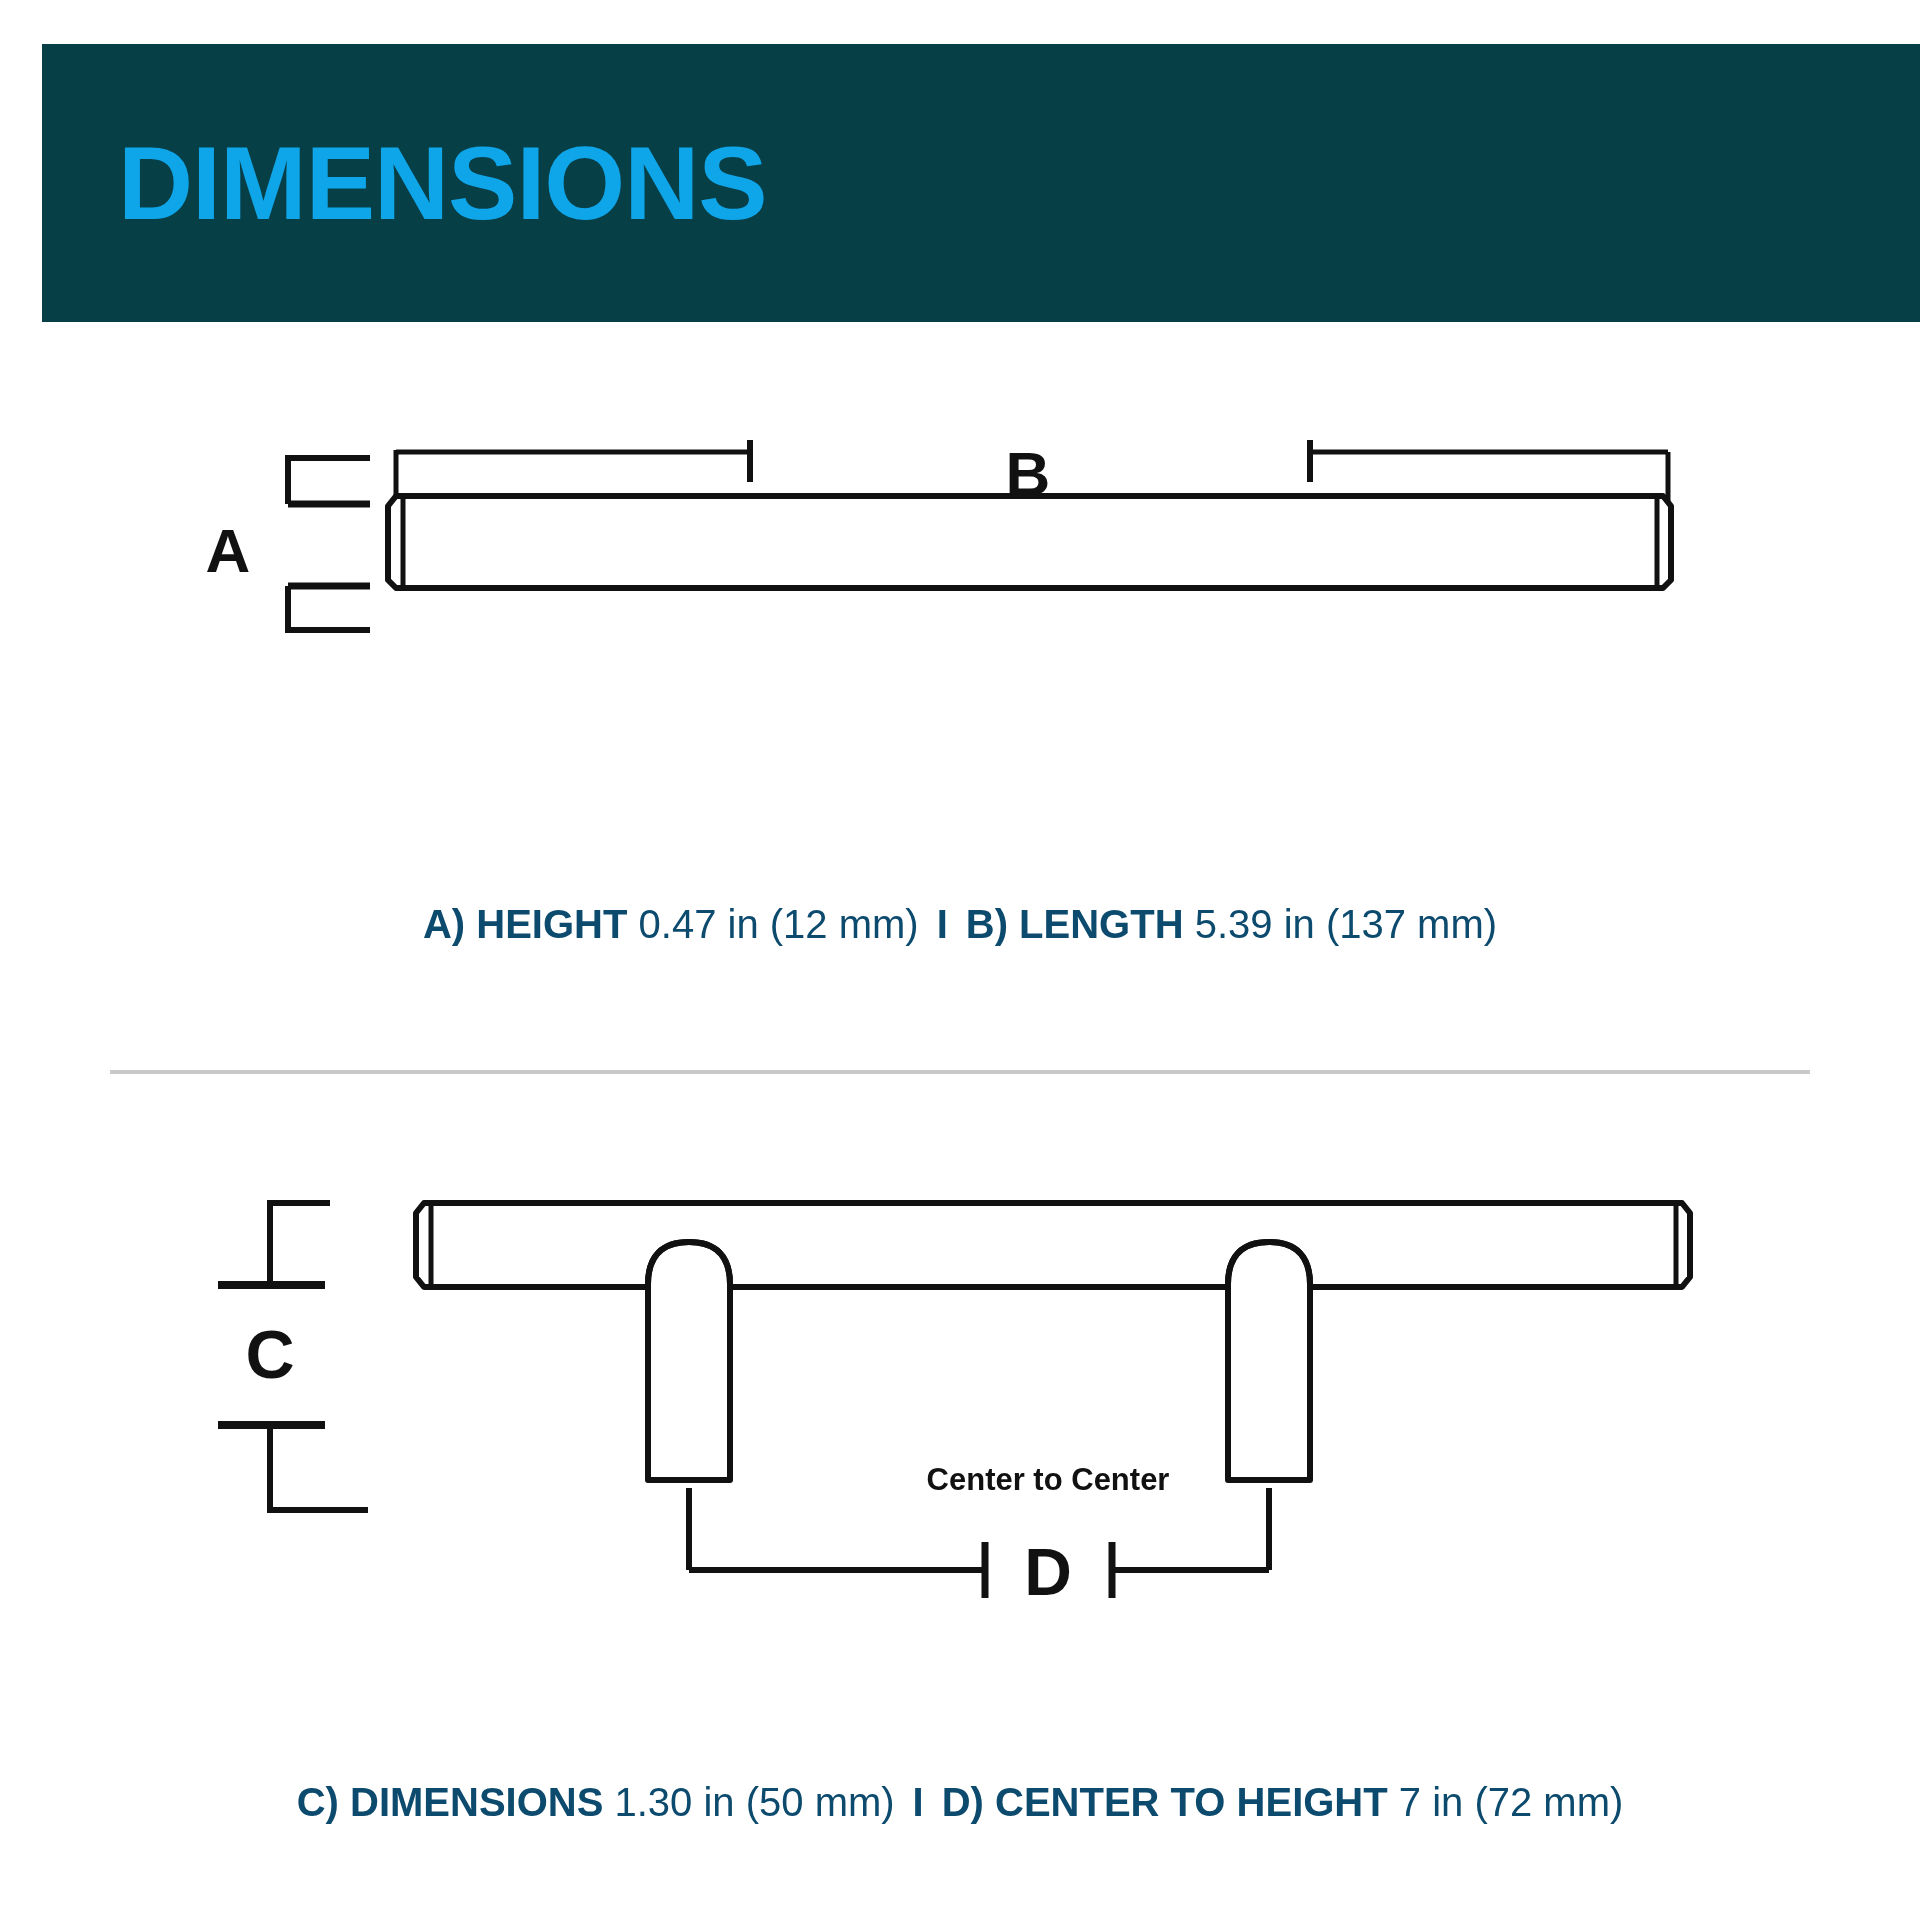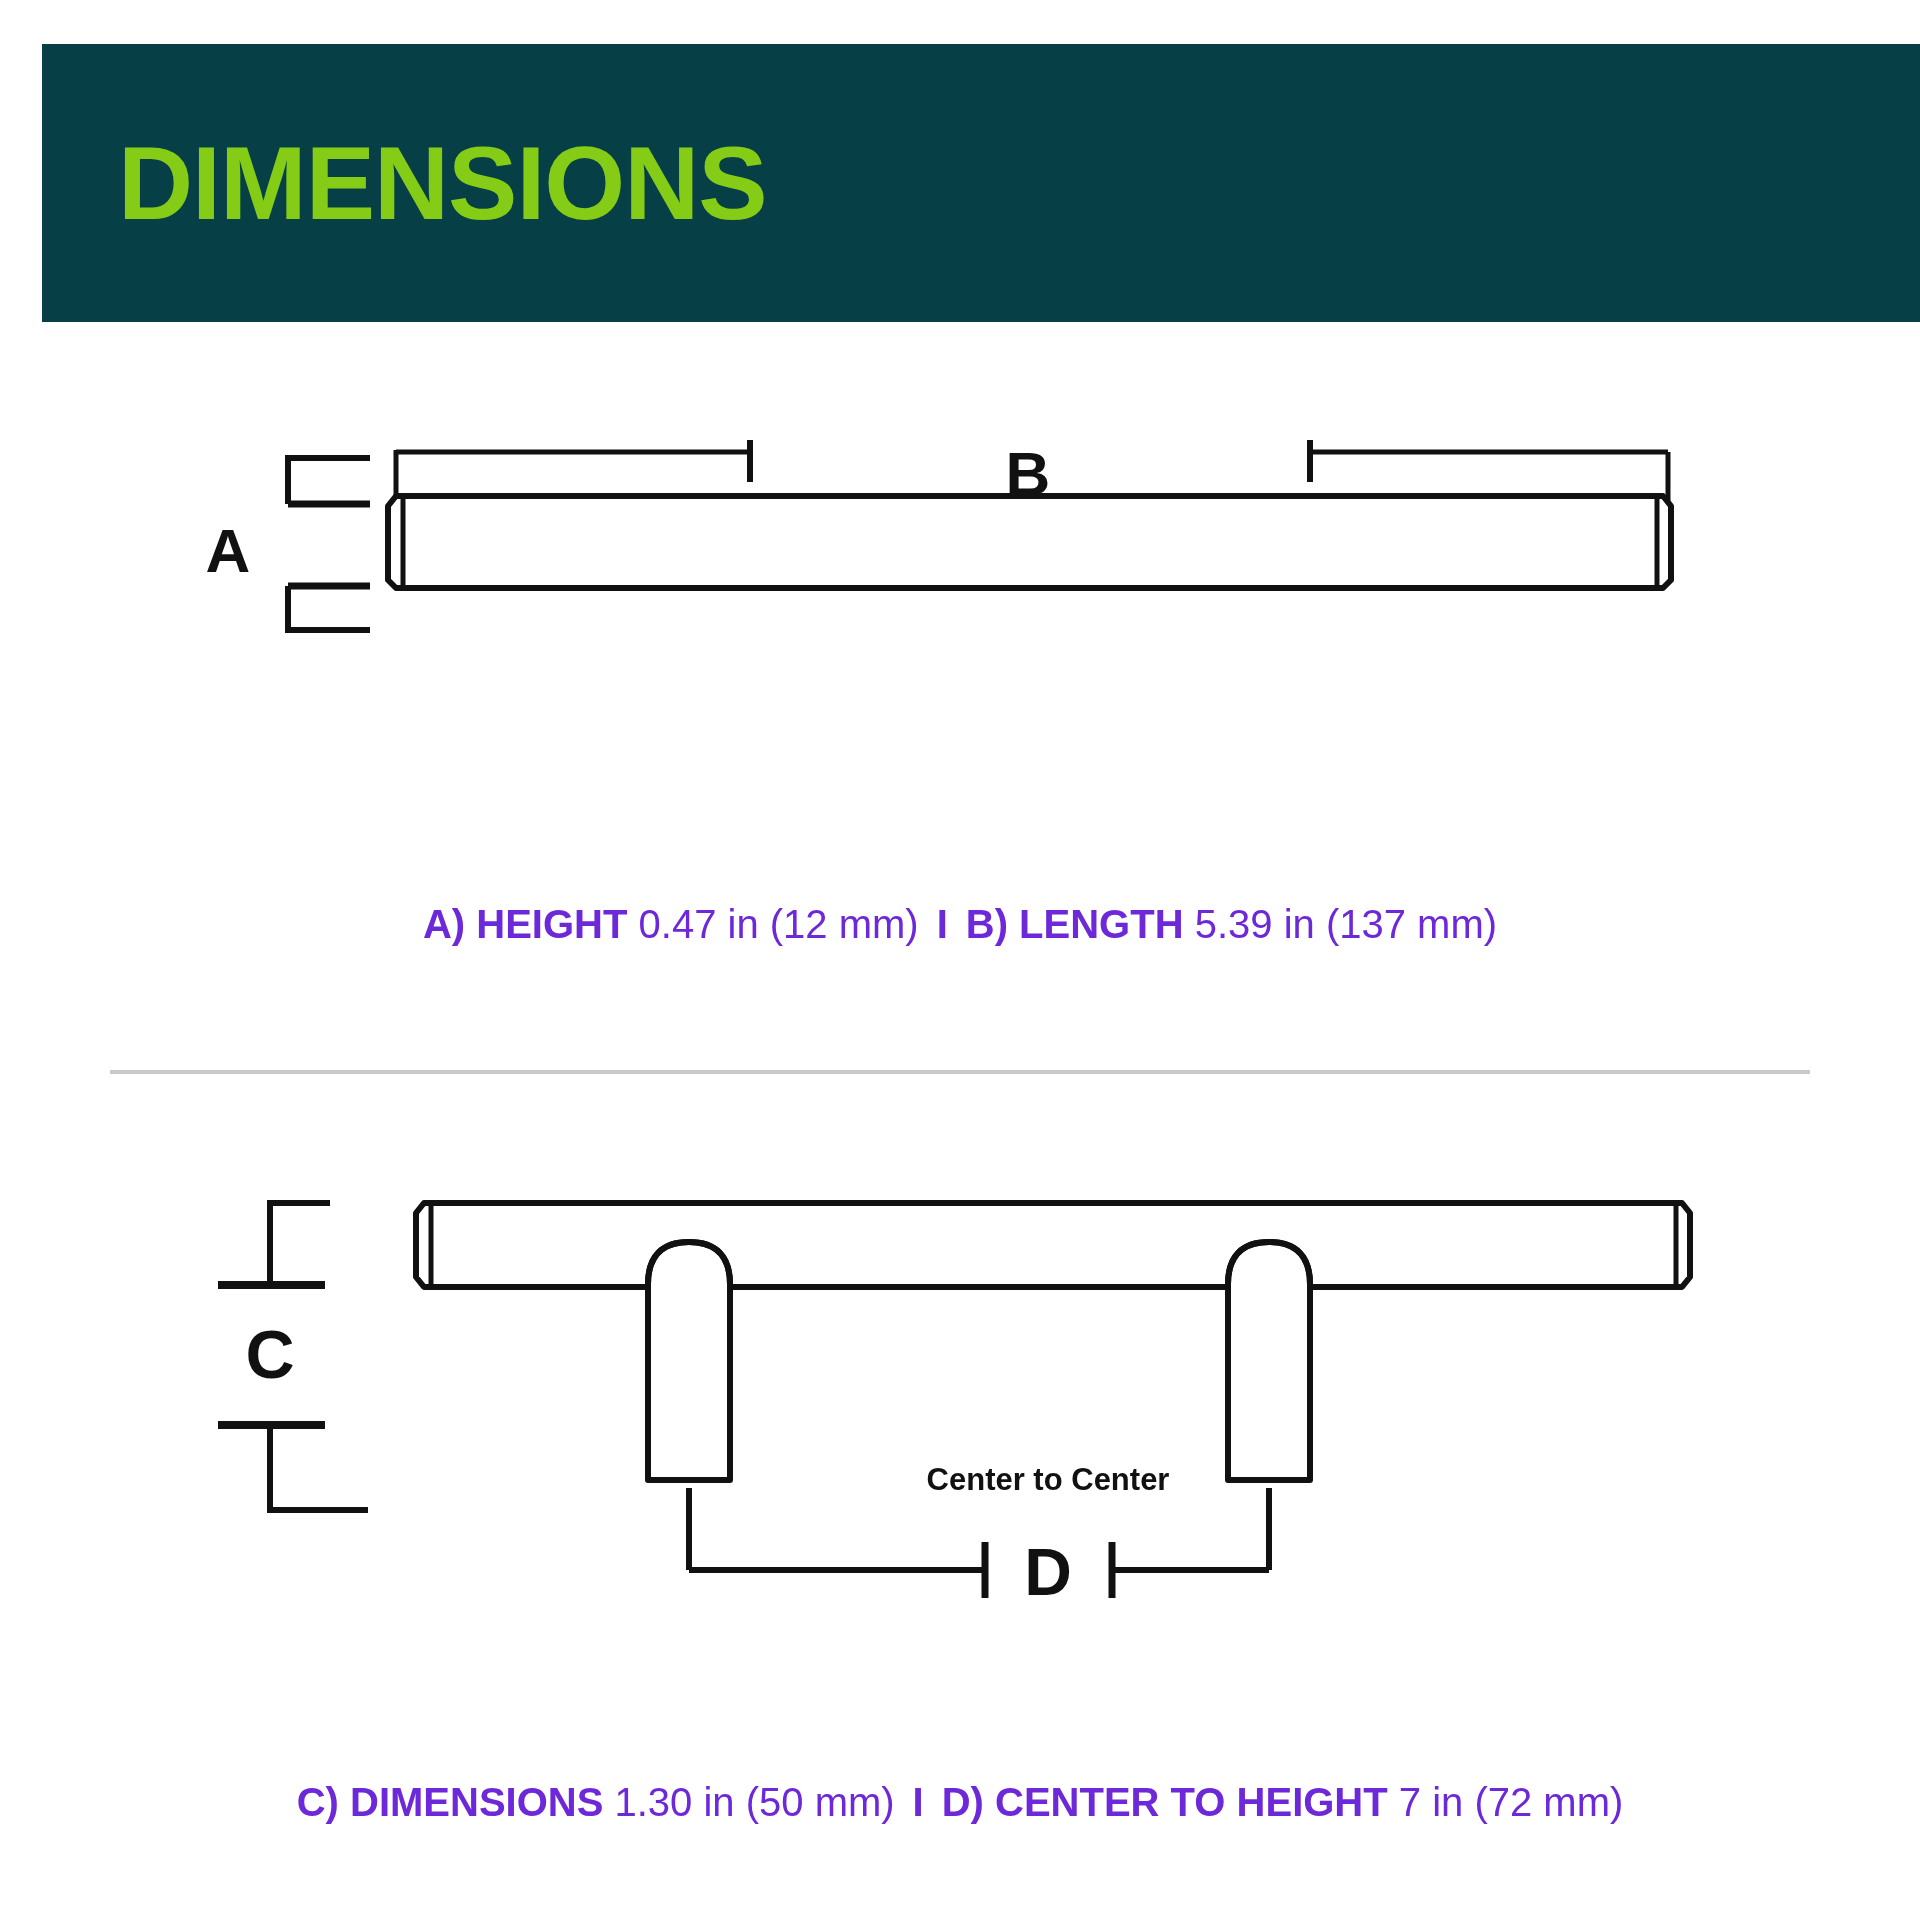--- a/index.html
+++ b/index.html
@@ -26,21 +26,21 @@
     background: #073f47;
     display: flex;
     align-items: center;
   }
   .banner-title {
     margin-left: 76px;
     font-size: 104px;
     font-weight: bold;
     letter-spacing: -1px;
     line-height: 1;
-    color: #84cc16;
+    color: #0ea5e9;
     font-family: "Liberation Sans", sans-serif;
   }
 
   
   .diagram-top {
     position: absolute;
     left: 0;
     top: 440px;
     width: 1920px;
     height: 340px;
@@ -56,21 +56,21 @@
     display: block;
   }
 
   
   .caption {
     position: absolute;
     width: 1920px;
     text-align: center;
     font-size: 40px;
     line-height: 1.2;
-    color: #6d28d9;
+    color: #0c4a6e;
     white-space: nowrap;
   }
   .caption-top { top: 900px; }
   .caption-bottom { top: 1778px; }
   .caption b { font-weight: bold; }
   .cap-sep {
     display: inline-block;
     font-weight: bold;
     padding: 0 18px;
   }

